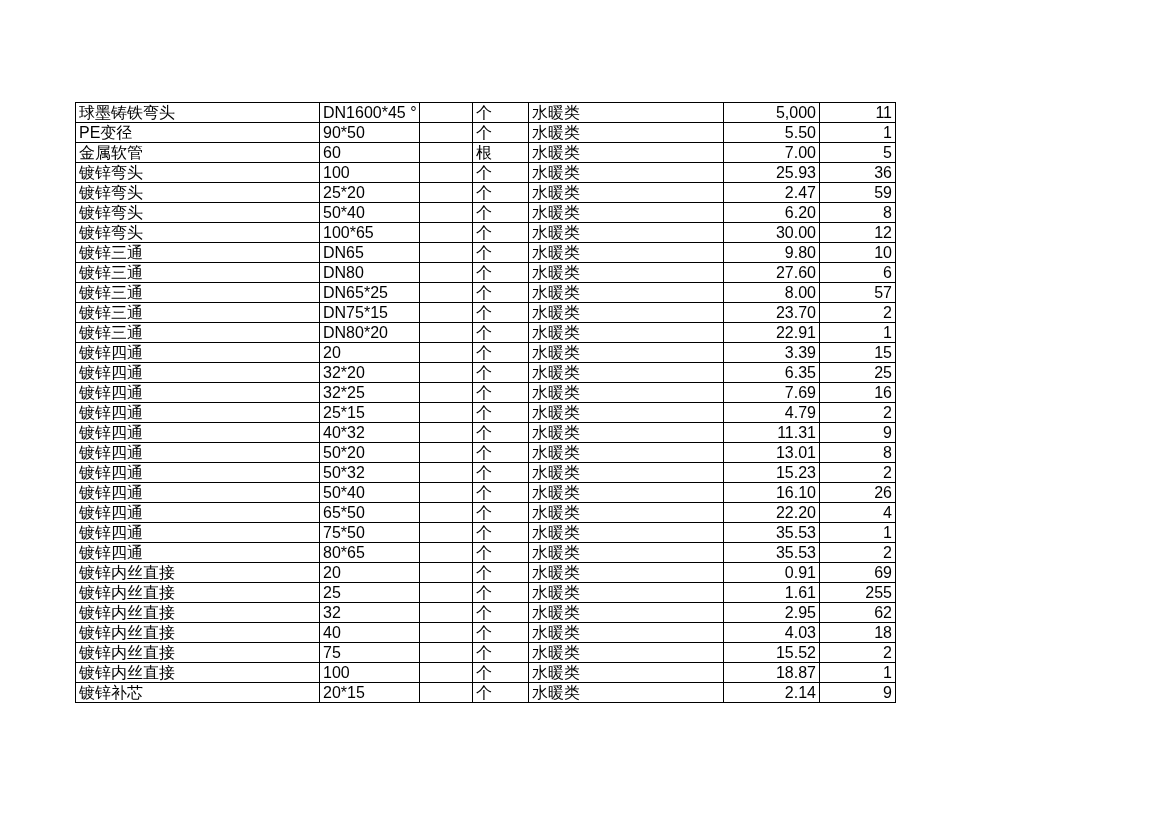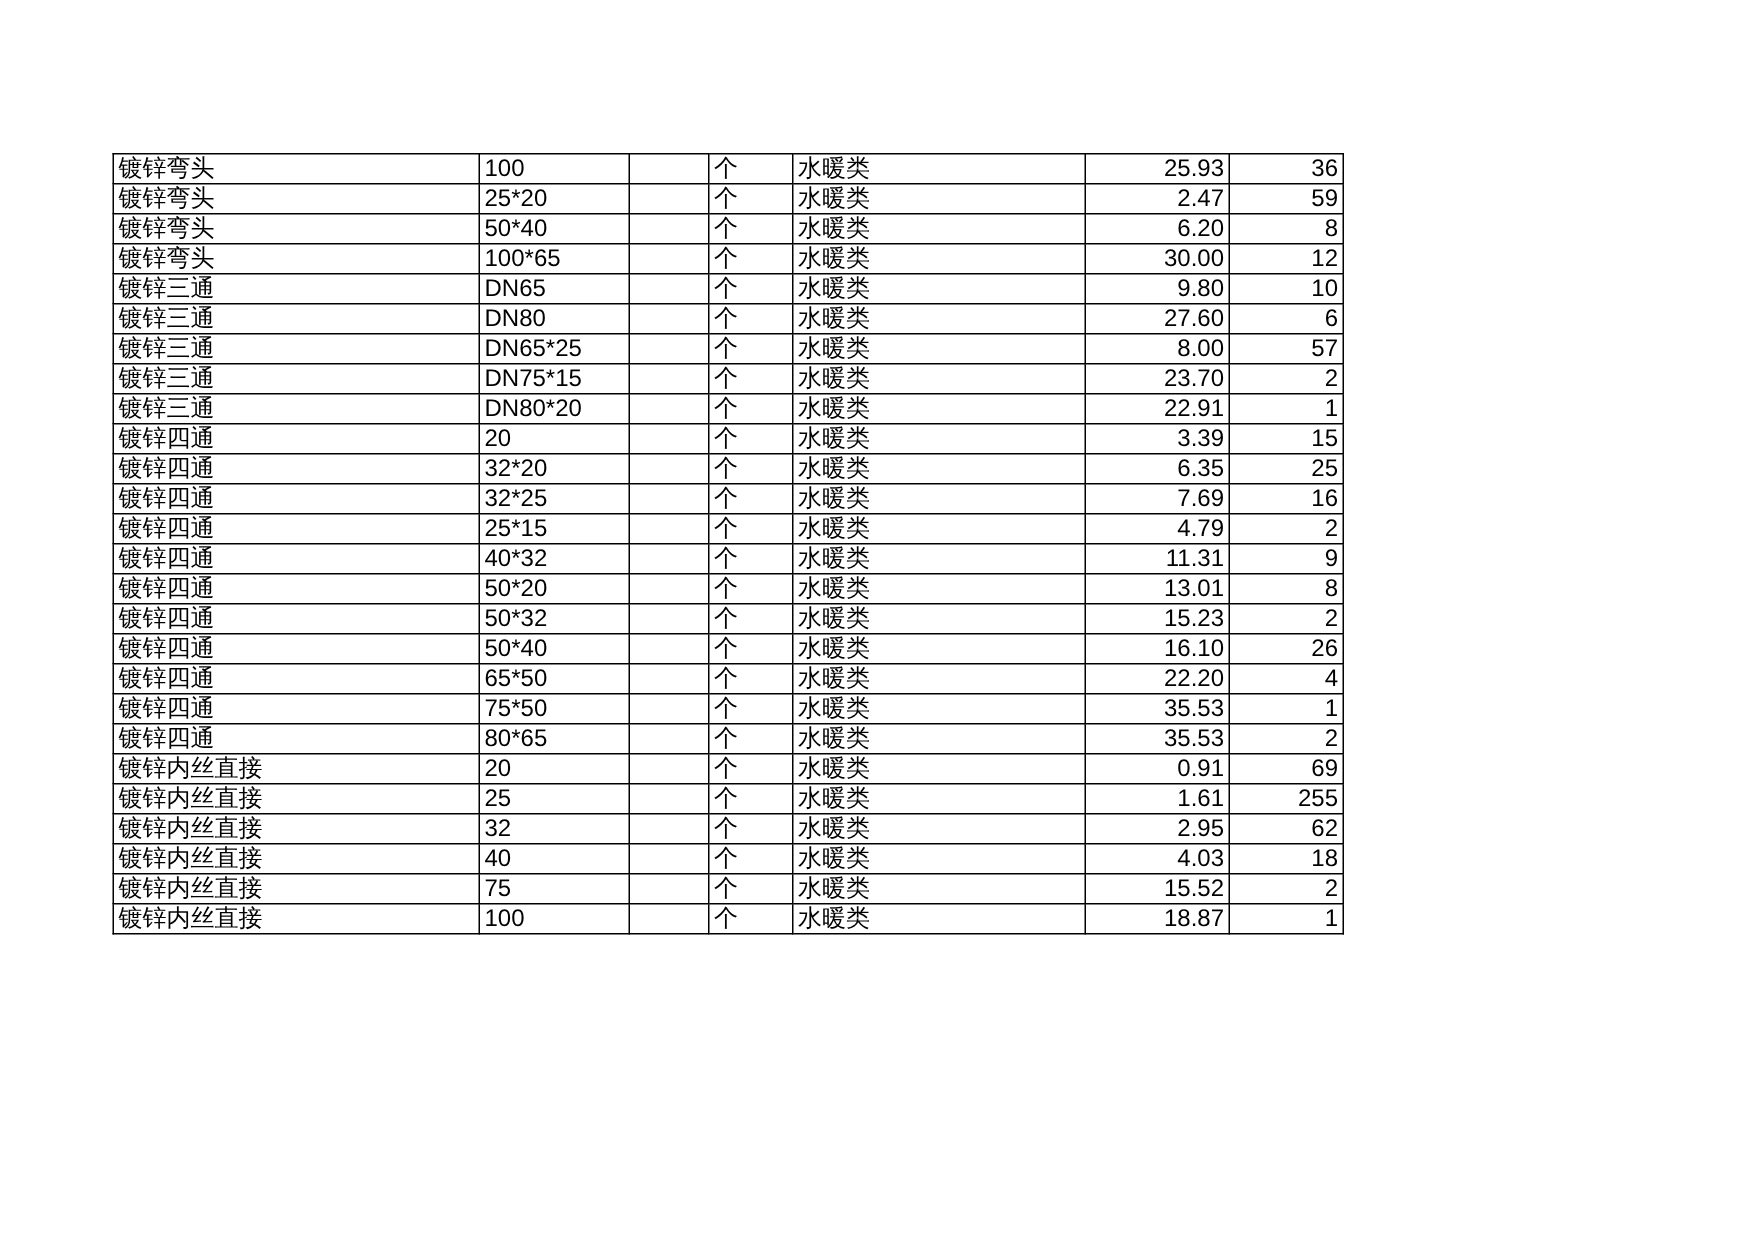--- a/index.html
+++ b/index.html
@@ -49,20 +49,48 @@
     <colgroup>
       <col style="width:244px">
       <col style="width:100px">
       <col style="width:53px">
       <col style="width:56px">
       <col style="width:195px">
       <col style="width:96px">
       <col style="width:76px">
     </colgroup>
     <tbody>
+        <tr class="row tall">
+          <td class="col-name">球墨铸铁弯头</td>
+          <td class="col-spec">DN1600*45
+°</td>
+          <td class="col-note"></td>
+          <td class="col-unit">个</td>
+          <td class="col-category">水暖类</td>
+          <td class="col-price">5,000</td>
+          <td class="col-qty">11</td>
+        </tr>
+        <tr class="row">
+          <td class="col-name">PE变径</td>
+          <td class="col-spec">90*50</td>
+          <td class="col-note"></td>
+          <td class="col-unit">个</td>
+          <td class="col-category">水暖类</td>
+          <td class="col-price">5.50</td>
+          <td class="col-qty">1</td>
+        </tr>
+        <tr class="row">
+          <td class="col-name">金属软管</td>
+          <td class="col-spec">60</td>
+          <td class="col-note"></td>
+          <td class="col-unit">根</td>
+          <td class="col-category">水暖类</td>
+          <td class="col-price">7.00</td>
+          <td class="col-qty">5</td>
+        </tr>
         <tr class="row">
           <td class="col-name">镀锌弯头</td>
           <td class="col-spec">100</td>
           <td class="col-note"></td>
           <td class="col-unit">个</td>
           <td class="col-category">水暖类</td>
           <td class="col-price">25.93</td>
           <td class="col-qty">36</td>
         </tr>
         <tr class="row">
@@ -282,16 +310,25 @@
           <td class="col-qty">2</td>
         </tr>
         <tr class="row">
           <td class="col-name">镀锌内丝直接</td>
           <td class="col-spec">100</td>
           <td class="col-note"></td>
           <td class="col-unit">个</td>
           <td class="col-category">水暖类</td>
           <td class="col-price">18.87</td>
           <td class="col-qty">1</td>
+        </tr>
+        <tr class="row">
+          <td class="col-name">镀锌补芯</td>
+          <td class="col-spec">20*15</td>
+          <td class="col-note"></td>
+          <td class="col-unit">个</td>
+          <td class="col-category">水暖类</td>
+          <td class="col-price">2.14</td>
+          <td class="col-qty">9</td>
         </tr>
       </tbody>
   </table>
 </div>
 
 </body></html>

